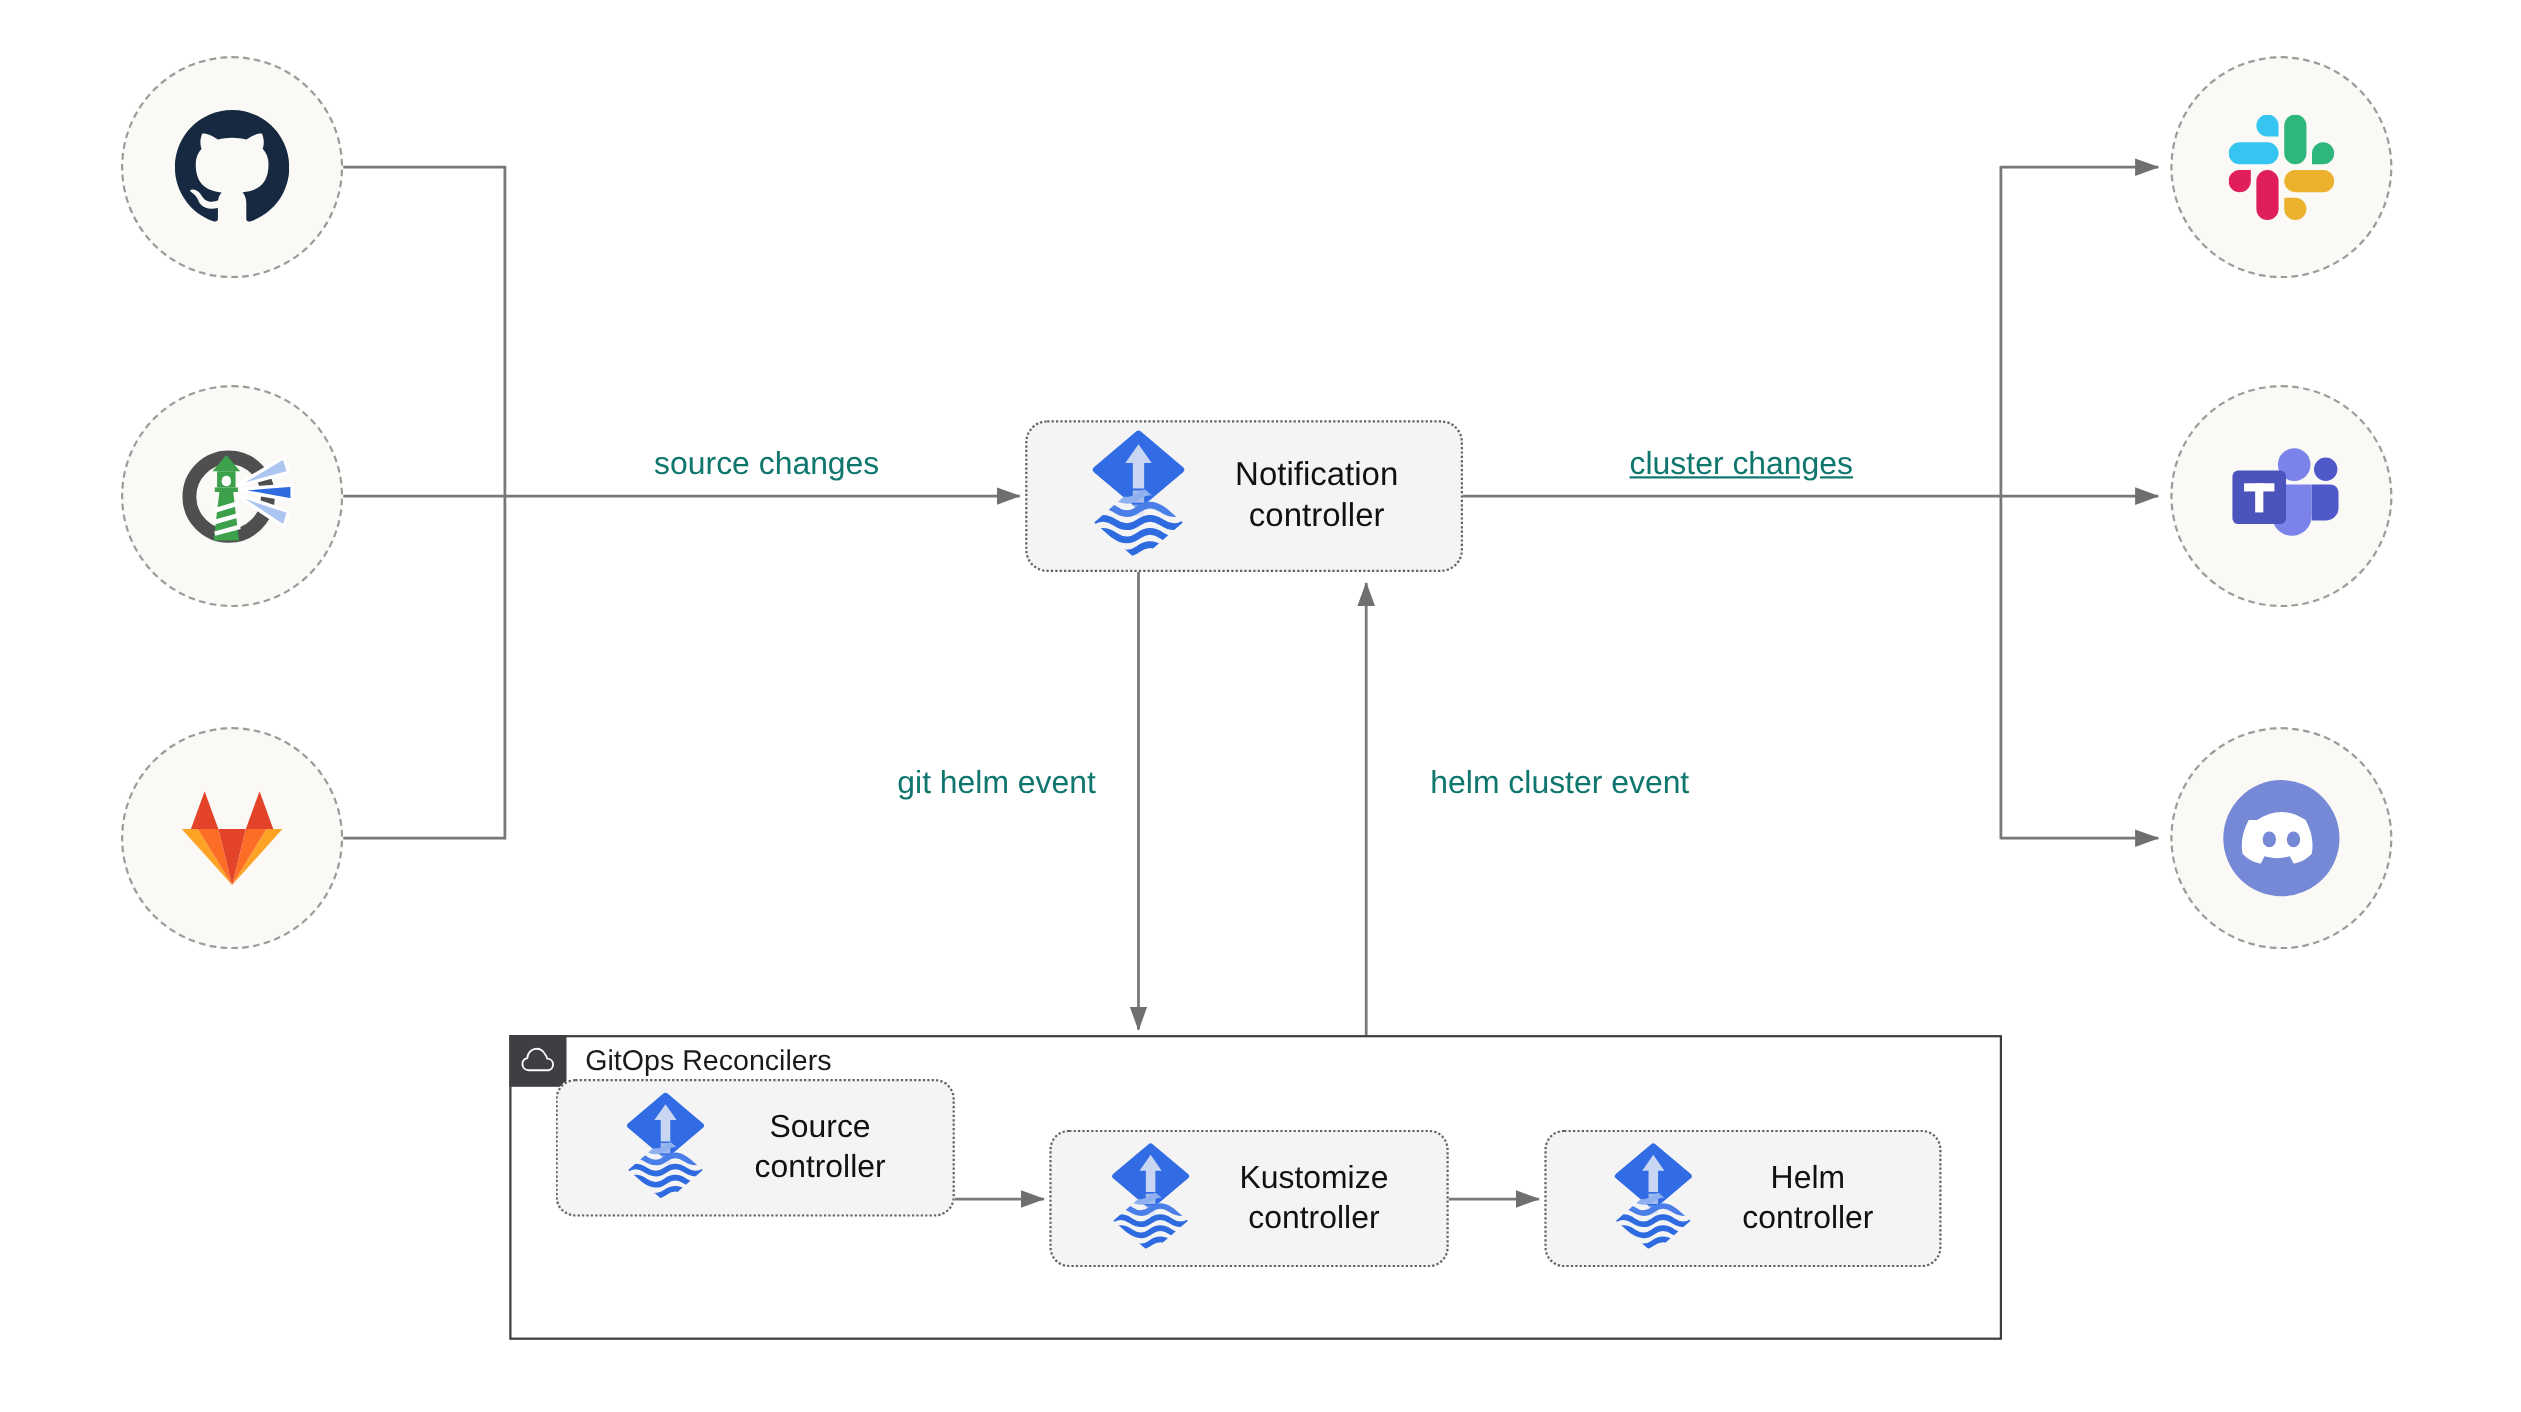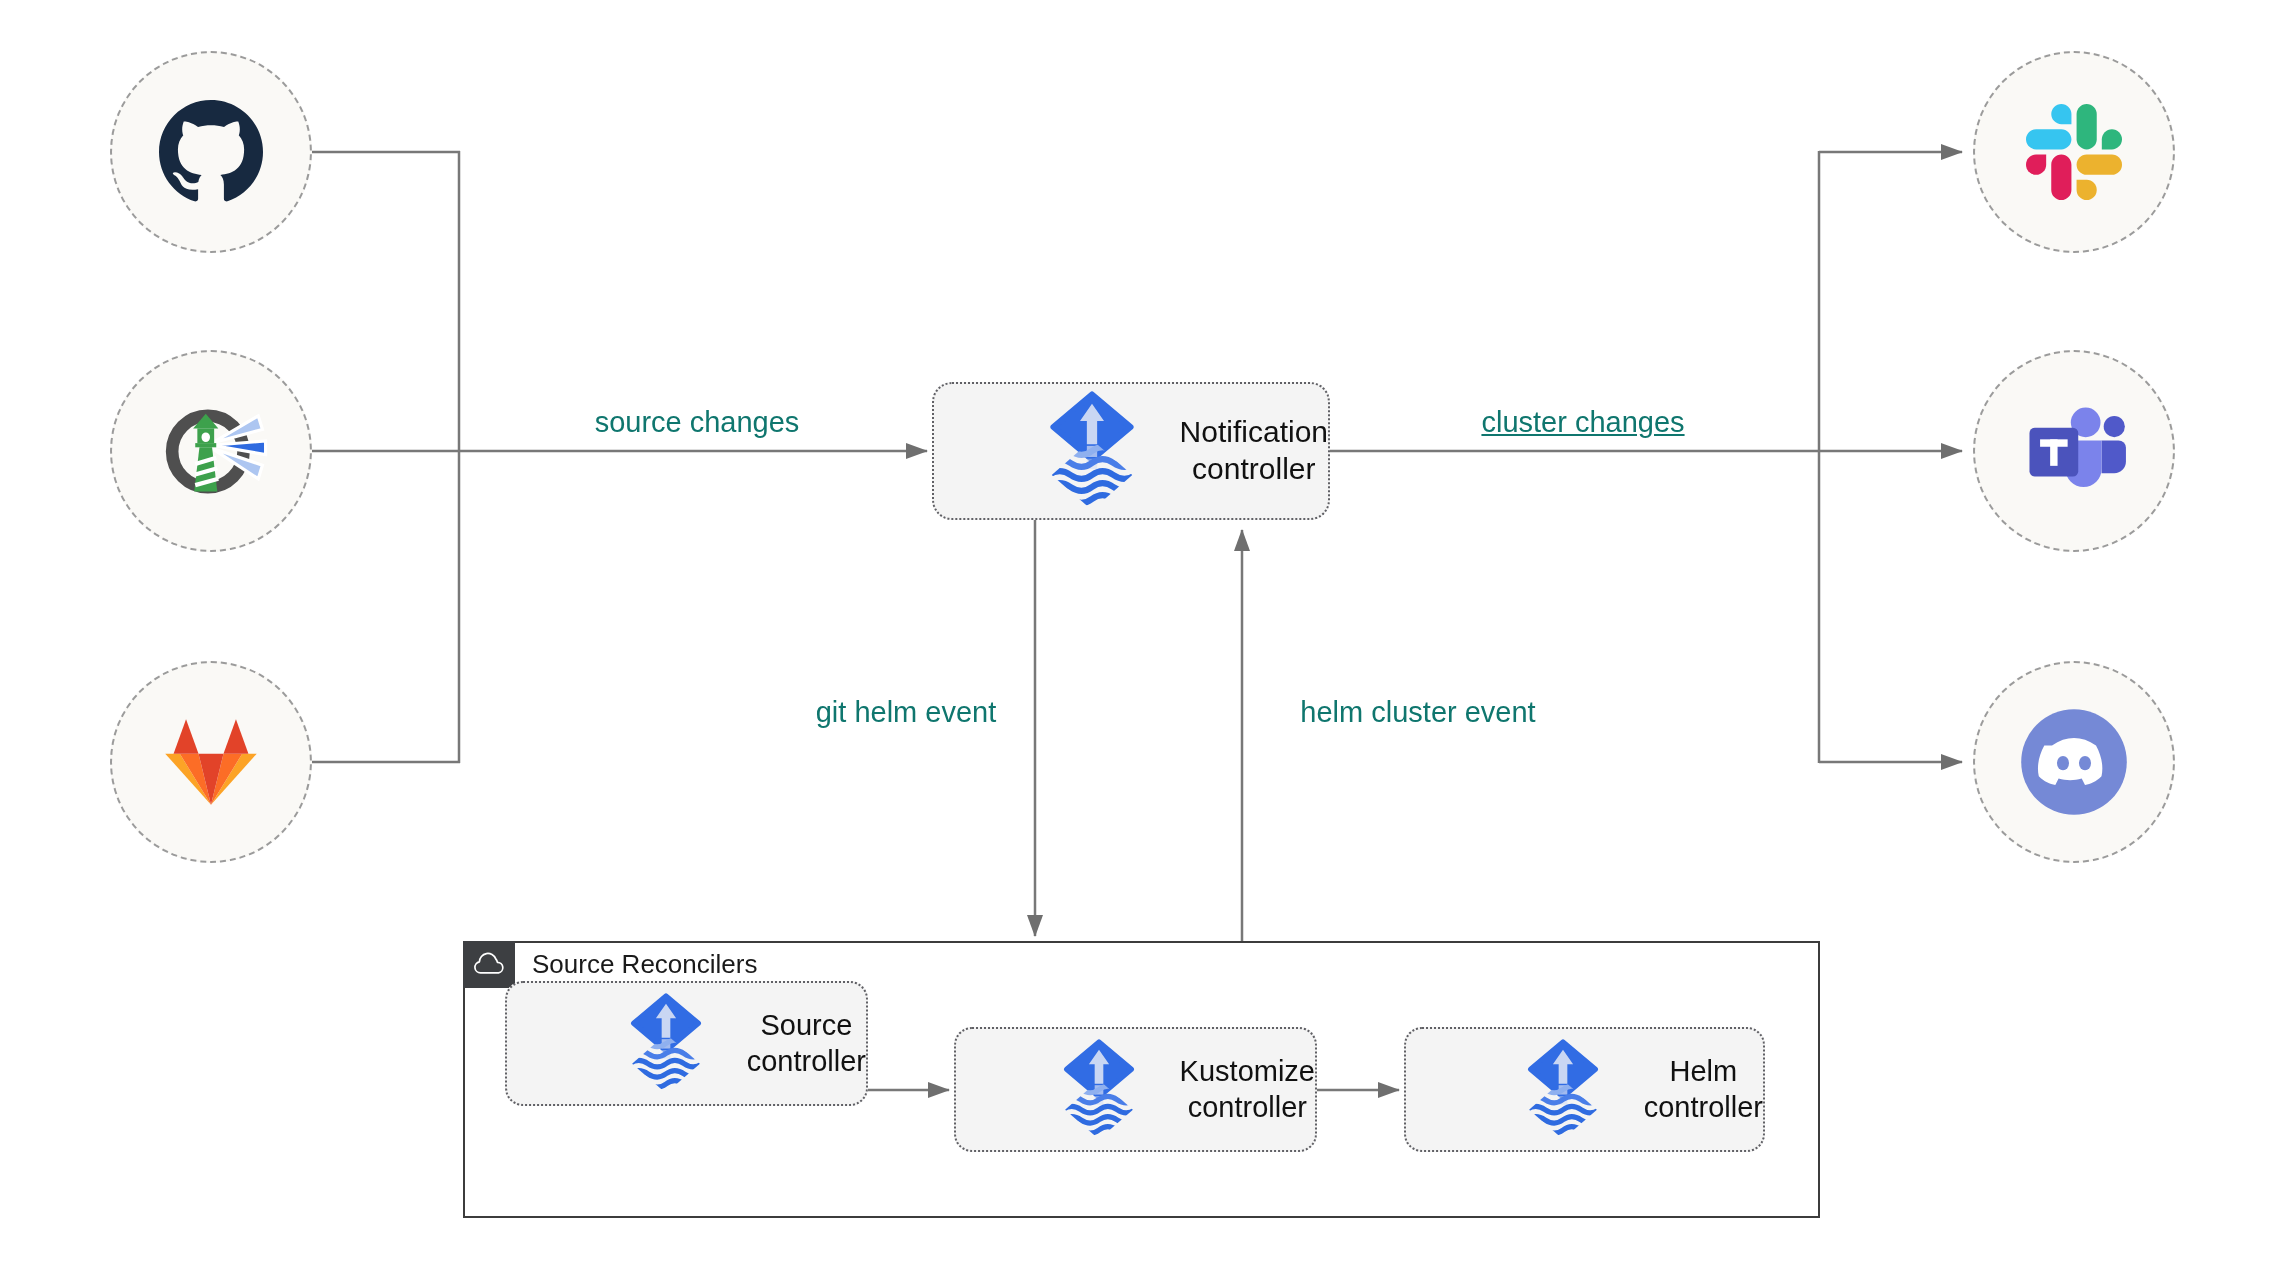--- a/index.html
+++ b/index.html
@@ -12,21 +12,21 @@
   
   .ep-circle{
     position:absolute;width:202px;height:202px;border-radius:50%;
     background:#faf9f6;border:2px dashed #9b9b9b;
     display:flex;align-items:center;justify-content:center;box-sizing:border-box;
   }
 
   
   .ctrl-box{
     position:absolute;background:#f4f4f4;border:2px dotted #606065;border-radius:18px;
-    display:flex;align-items:center;justify-content:flex-end;gap:44px;box-sizing:border-box;
+    display:flex;align-items:center;justify-content:center;gap:44px;box-sizing:border-box;
   }
   .ctrl-label{
     white-space:pre-line;text-align:center;color:#111;font-size:29px;line-height:1.22;
   }
   .notif .ctrl-label{font-size:30px;}
 
   
   .edge-label{
     position:absolute;transform:translateX(-50%);font-size:29px;color:#0f766e;white-space:nowrap;
   }
@@ -209,21 +209,21 @@
   <div class="edge-label" style="left:1583px;top:406px;text-decoration:underline;">cluster changes</div>
   <div class="edge-label" style="left:906px;top:696px;">git helm event</div>
   <div class="edge-label" style="left:1418px;top:696px;">helm cluster event</div>
 
   <div class="group-box"></div>
   <div class="group-badge">
     <svg width="36" height="25">
         <use href="#cloud-sym"></use>
       </svg>
   </div>
-  <div class="group-label">Source Reconcilers</div>
+  <div class="group-label">GitOps Reconcilers</div>
 
   <div class="ctrl-box" style="left:505px;top:981px;width:363px;height:125px;">
     <svg class="flux-icon-sm">
         <use href="#flux-sym"></use>
       </svg>
     <div class="ctrl-label">Source
 controller</div>
   </div>
   <div class="ctrl-box" style="left:954px;top:1027px;width:363px;height:125px;">
     <svg class="flux-icon-sm">

